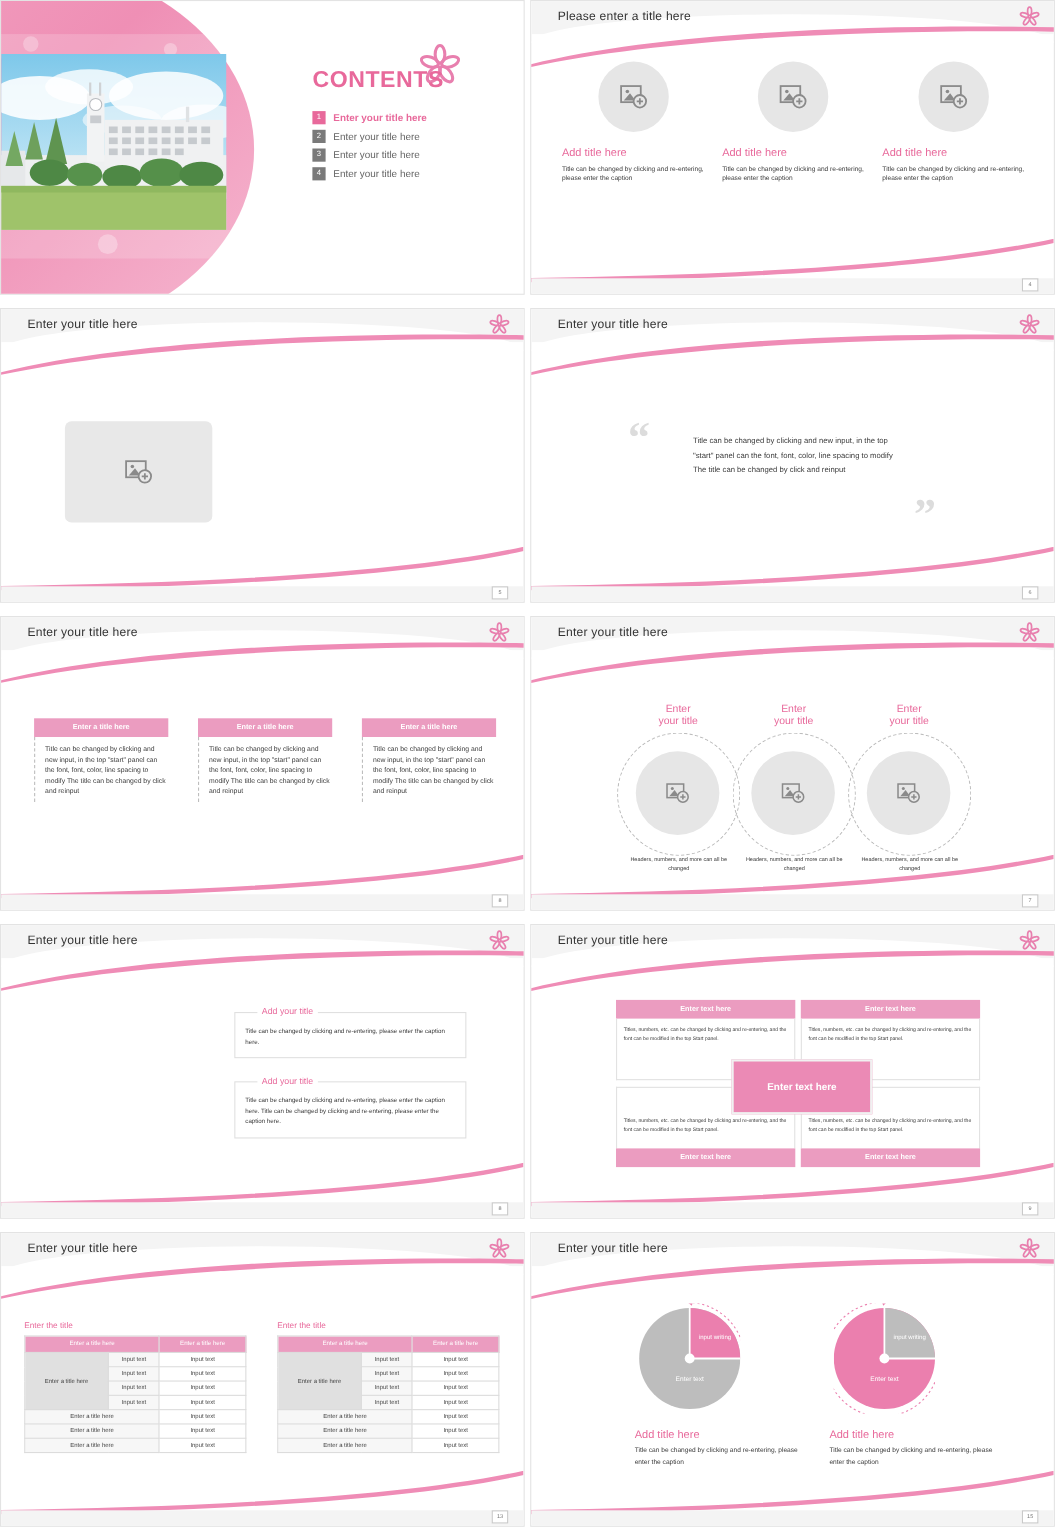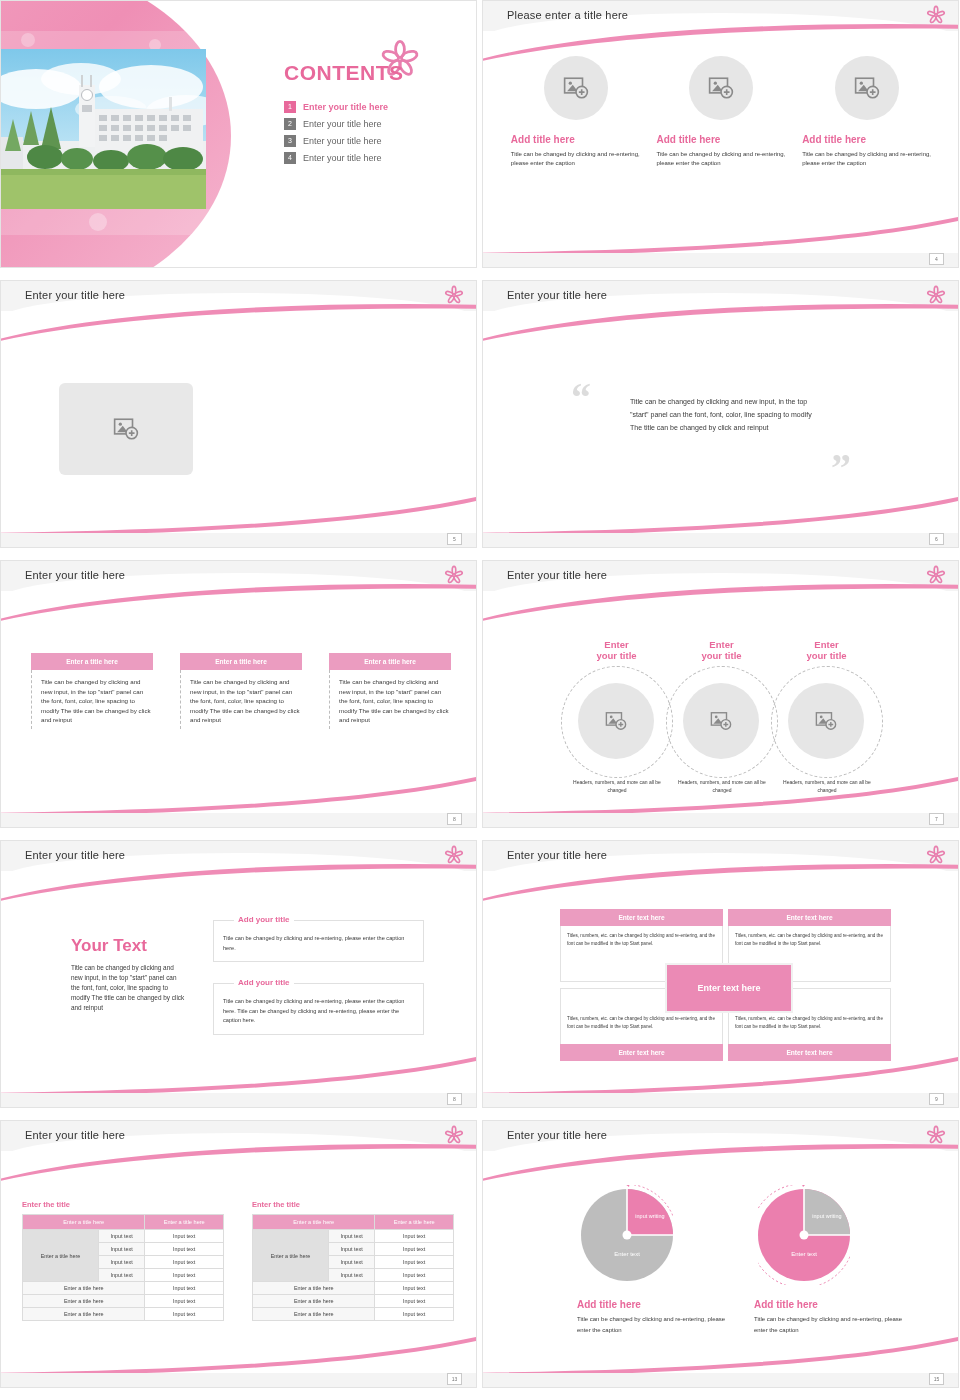--- a/index.html
+++ b/index.html
@@ -13,21 +13,21 @@
   .hdr-curve{position:absolute;left:0;top:12px;width:100%;height:26px;background:#fff;border-radius:50% 50% 0 0 / 100% 100% 0 0;}
   .slide-title{position:absolute;left:24px;top:8px;font-size:11px;color:#333;letter-spacing:.2px;}
   .pink-swoosh-top{position:absolute;left:-10px;top:22px;width:500px;height:40px;overflow:hidden;}
   .pink-swoosh-bot{position:absolute;right:0;bottom:10px;width:500px;height:40px;overflow:hidden;}
   .footbar{position:absolute;left:0;bottom:0;width:100%;height:14px;background:#f4f4f4;}
   .pagenum{position:absolute;right:14px;bottom:2px;width:13px;height:10px;border:1px solid #c9c9c9;background:#fff;font-size:5px;line-height:10px;text-align:center;color:#777;}
   .corner-flower{position:absolute;right:12px;top:4px;width:20px;height:20px;}
   
   .ph-circle{border-radius:50%;background:#e6e6e6;display:flex;align-items:center;justify-content:center;}
   .ph-rect{background:#e8e8e8;border-radius:6px;display:flex;align-items:center;justify-content:center;}
-  .pk-title{color:#e8699b;font-weight:bold;}
+  .pk-title{color:#e8699b;font-weight:normal;}
   .body-txt{color:#3a3a3a;line-height:1.55;}
   .pink-bar{background:#eb9cc0;color:#fff;text-align:center;font-weight:bold;}
   .dashsep{border-left:1px dashed #bdbdbd;}
   
   .s1-pink{position:absolute;left:-230px;top:-40px;width:460px;height:350px;border-radius:50%;background:linear-gradient(135deg,#f3a7c4 0%,#ef8fb5 50%,#f6b9d1 100%);}
   .s1-photoband{position:absolute;left:0;top:48px;width:205px;height:160px;overflow:hidden;}
   .s1-contents{position:absolute;left:283px;top:60px;}
   .toc-row{display:flex;align-items:center;margin-bottom:5px;}
   .toc-num{width:12px;height:12px;font-size:7px;line-height:12px;text-align:center;color:#fff;margin-right:7px;}
   .toc-lbl{font-size:9px;}
@@ -396,24 +396,20 @@
           <ellipse cx="36" cy="71" rx="9" ry="19" transform="rotate(216 36 71)"></ellipse>
         <ellipse cx="27" cy="43" rx="9" ry="19" transform="rotate(288 27 43)"></ellipse>
       </g>
     </svg>
     <svg class="pink-swoosh-top" viewBox="0 0 500 40" preserveAspectRatio="none">
       <path d="M0 38 C 120 6, 320 -2, 500 2 L500 6 C 320 3, 120 12, 0 40 Z" fill="#ef8cb6"></path>
     </svg>
     <svg class="pink-swoosh-bot" viewBox="0 0 500 40" preserveAspectRatio="none">
       <path d="M500 4 C 380 30, 180 38, 0 40 L0 36 C 180 34, 380 26, 500 0 Z" fill="#ef8cb6"></path>
     </svg>
-    <div style="position:absolute;left:70px;top:95px;width:115px;">
-      <div class="pk-title" style="font-size:17px;margin-bottom:7px;">Your Text</div>
-      <div class="body-txt" style="font-size:6.4px;">Title can be changed by clicking and new input, in the top "start" panel can the font, font, color, line spacing to modify The title can be changed by click and reinput</div>
-    </div>
     <div style="position:absolute;left:212px;top:79px;width:211px;border:1px solid #e0e0e0;padding:10px 9px 8px;box-sizing:border-box;">
       <div class="pk-title" style="position:absolute;left:20px;top:-6px;background:#fff;padding:0 4px;font-size:8px;">Add your title</div>
       <div class="body-txt" style="font-size:5.6px;line-height:1.7;margin-top:3px;">Title can be changed by clicking and re-entering, please enter the caption here.</div>
     </div>
     <div style="position:absolute;left:212px;top:142px;width:211px;border:1px solid #e0e0e0;padding:10px 9px 8px;box-sizing:border-box;">
       <div class="pk-title" style="position:absolute;left:20px;top:-6px;background:#fff;padding:0 4px;font-size:8px;">Add your title</div>
       <div class="body-txt" style="font-size:5.6px;line-height:1.7;margin-top:3px;">Title can be changed by clicking and re-entering, please enter the caption here. Title can be changed by clicking and re-entering, please enter the caption here.</div>
     </div>
     <div class="footbar"></div>
     <div class="pagenum">8</div>

